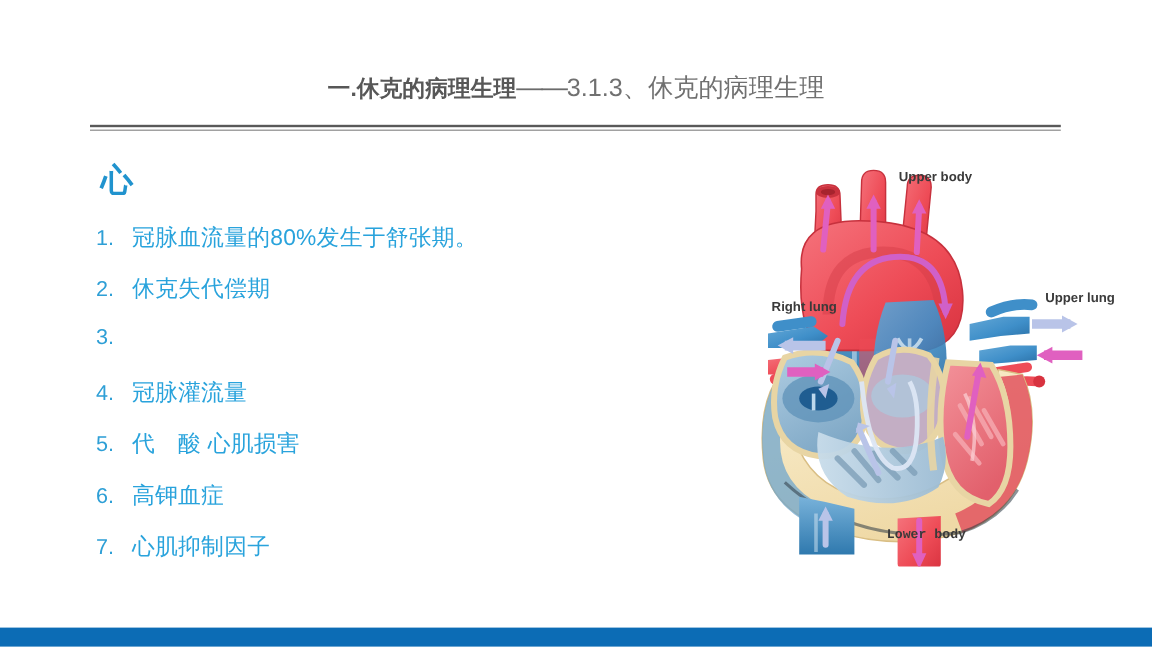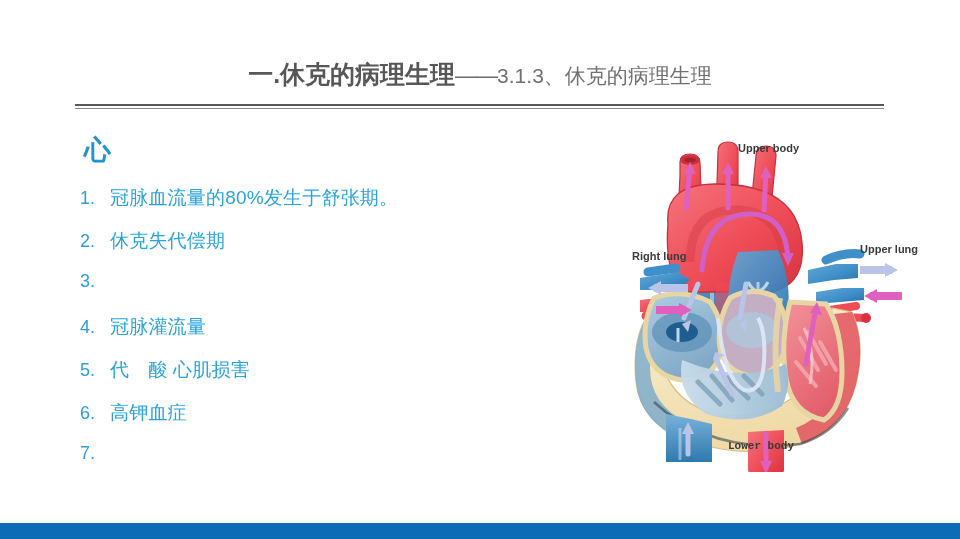--- a/index.html
+++ b/index.html
@@ -27,21 +27,21 @@
   .title-row {
     position: absolute;
     left: 0;
     top: 62px;
     width: 960px;
     text-align: center;
     white-space: nowrap;
     line-height: 1;
   }
   .title-main {
-    font-size: 25px;
+    font-size: 19px;
     font-weight: bold;
     color: #575757;
     letter-spacing: 0px;
     vertical-align: baseline;
   }
   .title-dash {
     font-size: 22px;
     font-weight: normal;
     color: #6b6b6b;
     letter-spacing: -1px;
@@ -124,20 +124,21 @@
     height: 340px;
   }
   .heart-figure svg { display: block; }
   .fig-label {
     position: absolute;
     font-size: 11px;
     font-weight: bold;
     color: #3a3a3a;
     white-space: nowrap;
     font-family: "Liberation Sans", "DejaVu Sans", sans-serif;
+    margin-left: 11px;
   }
   .label-upper  { left: 118px; top: 10px; }
   .label-right  { left: 12px;  top: 118px; }
   .label-left   { left: 240px; top: 111px; }
   .label-lower  { left: 108px; top: 308px; font-family: Liberation Mono, monospace; }
 
   
   .bottom-bar {
     position: absolute;
     left: 0;
@@ -182,20 +183,21 @@
     <div class="bullet-item">
       <span class="bullet-num">5.</span>
       <span class="bullet-text">代　酸 心肌损害</span>
     </div>
     <div class="bullet-item">
       <span class="bullet-num">6.</span>
       <span class="bullet-text">高钾血症</span>
     </div>
     <div class="bullet-item">
       <span class="bullet-num">7.</span>
+      <span class="bullet-text">心肌抑制因子</span>
     </div>
   </div>
 
   <div class="heart-figure">
 
     <svg width="335" height="340" viewBox="0 0 335 340">
       <defs>
         <linearGradient id="gRed" x1="0" y1="0" x2="1" y2="1">
           <stop offset="0%" stop-color="#F5737C"></stop>
           <stop offset="55%" stop-color="#EE4C57"></stop>

